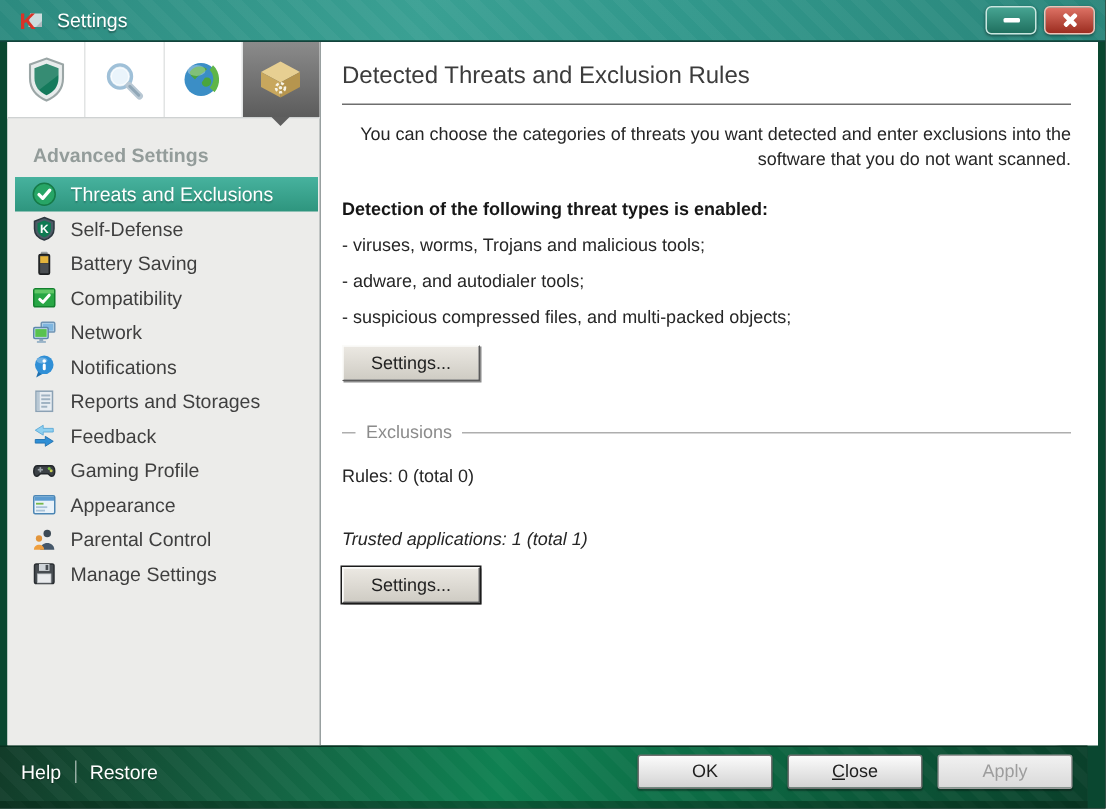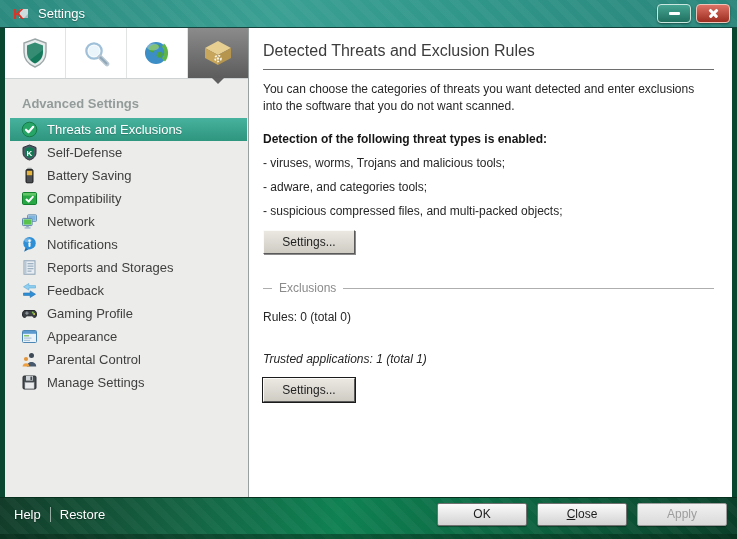--- a/index.html
+++ b/index.html
@@ -26,58 +26,58 @@
   .wbtn.min { background:linear-gradient(#46a492,#20705f); border:1px solid #c9e6df; }
   .wbtn.close { background:linear-gradient(#dd7265,#9c2d20); border:1px solid #eec3b8; }
   .min-glyph { width:11px; height:3px; background:#fff; border-radius:1px; }
   .x-glyph { position:relative; width:11px; height:11px; }
   .x-glyph::before,.x-glyph::after {
     content:""; position:absolute; left:0; top:4px; width:11px; height:2.6px; background:#fff; border-radius:1px;
   }
   .x-glyph::before { transform:rotate(45deg);} .x-glyph::after { transform:rotate(-45deg);}
   
   .body { position:absolute; top:28px; left:5px; right:5px; bottom:42px; background:#fff; display:flex; }
-  .left { width:244px; flex:none; position:relative; background:#ececea; border-right:1px solid #98a0a0; }
+  .left { width:209px; flex:none; position:relative; background:#ececea; border-right:1px solid #98a0a0; }
   .tabbar { height:51px; background:#fff; border-bottom:1px solid #cfd2d2; display:flex; }
   .tab { flex:1; display:flex; align-items:center; justify-content:center; border-right:1px solid #e2e4e4; position:relative; }
   .tab:last-child { border-right:none; }
   .tab.selected { background:linear-gradient(#8b8b8b,#5c5c5c); }
   .tab.selected::after {
     content:""; position:absolute; bottom:-6px; left:50%; transform:translateX(-50%);
     border:6px solid transparent; border-bottom:none; border-top:6px solid #5f5f5f; z-index:3;
   }
   .sb-header { margin:17px 0 7px 17px; font-size:13px; font-weight:bold; color:#939c9a; }
   .sb-list { list-style:none; }
   .sb-item { height:23px; display:flex; align-items:center; gap:9px; padding-left:16px;
              font-size:13px; color:#3f3f3f; cursor:default; }
   .sb-item .ic { width:17px; height:17px; flex:none; display:flex; align-items:center; justify-content:center; }
   .sb-item.selected { background:linear-gradient(#47b29e,#2e957e); color:#fff; margin:0 1px 0 5px; padding-left:11px;
                       text-shadow:0 1px 1px rgba(0,0,0,.2); }
   
   .main { flex:1; padding:12px 18px 0 14px; background:#fff;border-radius:29px; }
   .main-title { font-size:16px; font-weight:400; color:#3c3c3c; margin-top:2px; }
   .main-rule { border:0; border-top:1px solid #6e6e6e; margin:9px 0 11px 0; }
-  .desc { font-size:12px; color:#262626; line-height:17px; max-width:492px; }
+  .desc { font-size:12px; color:#262626; line-height:17px; max-width:492px;text-align:right; }
   .det-head { font-size:12px; font-weight:bold; color:#161616; margin-top:17px; }
   .det-item { font-size:12px; color:#262626; margin-top:10px; }
   .btn3d {
     display:block; margin-top:12px; width:92px; height:24px;
     background:linear-gradient(#ebe8e2,#cfccc4); font-family:inherit; font-size:12px; color:#222;
     border:1px solid; border-color:#fbfbf9 #5a5a5a #5a5a5a #fbfbf9; box-shadow:1px 1px 0 #8a8a8a; cursor:default;
   }
   .btn3d.focused { outline:1.5px solid #1b1b1b; }
   .legendrow { margin-top:27px; display:flex; align-items:center; font-size:12px; color:#8b8b8b; }
   .legendrow::before { content:""; width:9px; border-top:1px solid #aeaeae; margin-right:7px; }
   .legendrow::after  { content:""; flex:1;  border-top:1px solid #aeaeae; margin-left:7px; }
   .exc-line { font-size:12px; color:#262626; }
   .exc-rules { margin-top:15px; }
   .exc-trusted { margin-top:28px;font-style:italic; }
   
   .footer {
-    position:absolute; left:0; right:0; bottom:0; height:42px;
+    position:absolute; left:0; right:12px; bottom:0; height:42px;
     border-top:1px solid #07301f; border-bottom:5px solid #04231573;
     background:
       repeating-linear-gradient(45deg, rgba(255,255,255,.03) 0 7px, rgba(0,0,0,0) 7px 14px),
       linear-gradient(100deg,#123c29 0%,#156343 25%,#0f8152 46%,#0d6a44 66%,#0a3f2a 100%);
     display:flex; align-items:center; padding:0 10px 4px 14px;
   }
   .flinks { display:flex; align-items:center; gap:9px; color:#fff; font-size:13px; text-shadow:0 1px 1px rgba(0,0,0,.4); }
   .flink { cursor:default; }
   .fsep { width:1px; height:15px; background:rgba(255,255,255,.55); }
   .fbtns { margin-left:auto; display:flex; gap:10px; }
@@ -279,21 +279,21 @@
       </ul>
     </div>
 
     <div class="main">
       <div class="main-title">Detected Threats and Exclusion Rules</div>
       <hr class="main-rule">
       <p class="desc">You can choose the categories of threats you want detected and enter exclusions into the software that you do not want scanned.</p>
 
       <p class="det-head">Detection of the following threat types is enabled:</p>
       <p class="det-item">- viruses, worms, Trojans and malicious tools;</p>
-      <p class="det-item">- adware, and categories tools;</p>
+      <p class="det-item">- adware, and autodialer tools;</p>
       <p class="det-item">- suspicious compressed files, and multi-packed objects;</p>
       <button class="btn3d">Settings...</button>
 
       <div class="legendrow">
         <span>Exclusions</span>
       </div>
       <p class="exc-line exc-rules">Rules: 0 (total 0)</p>
       <p class="exc-line exc-trusted">Trusted applications: 1 (total 1)</p>
       <button class="btn3d focused">Settings...</button>
     </div>

